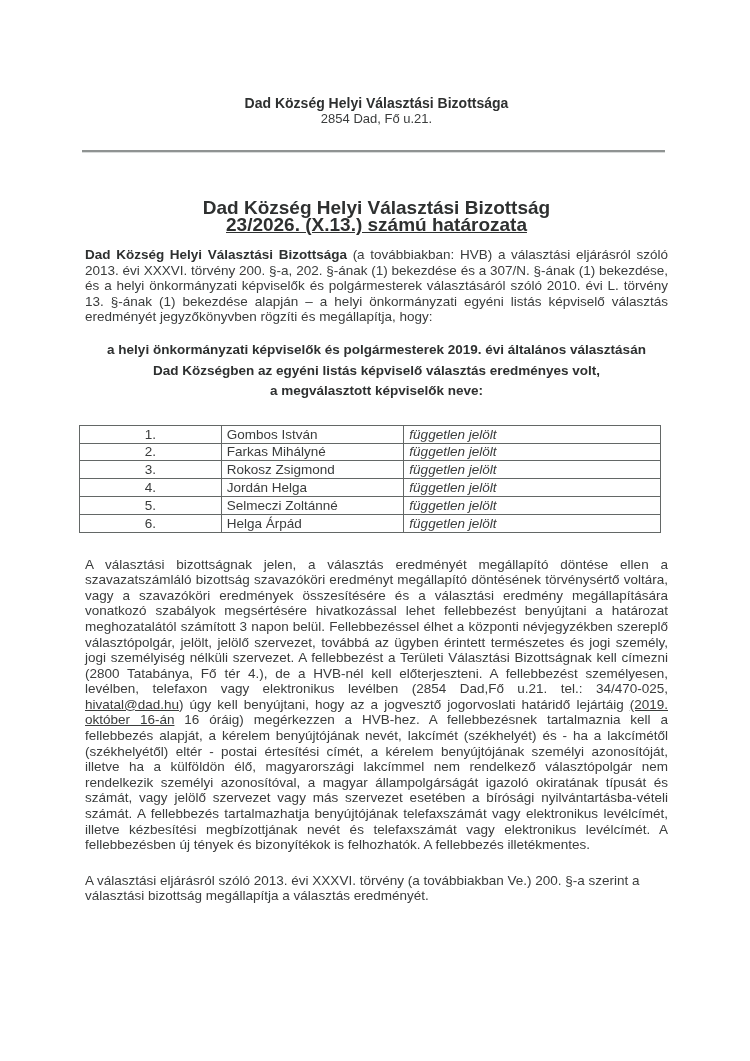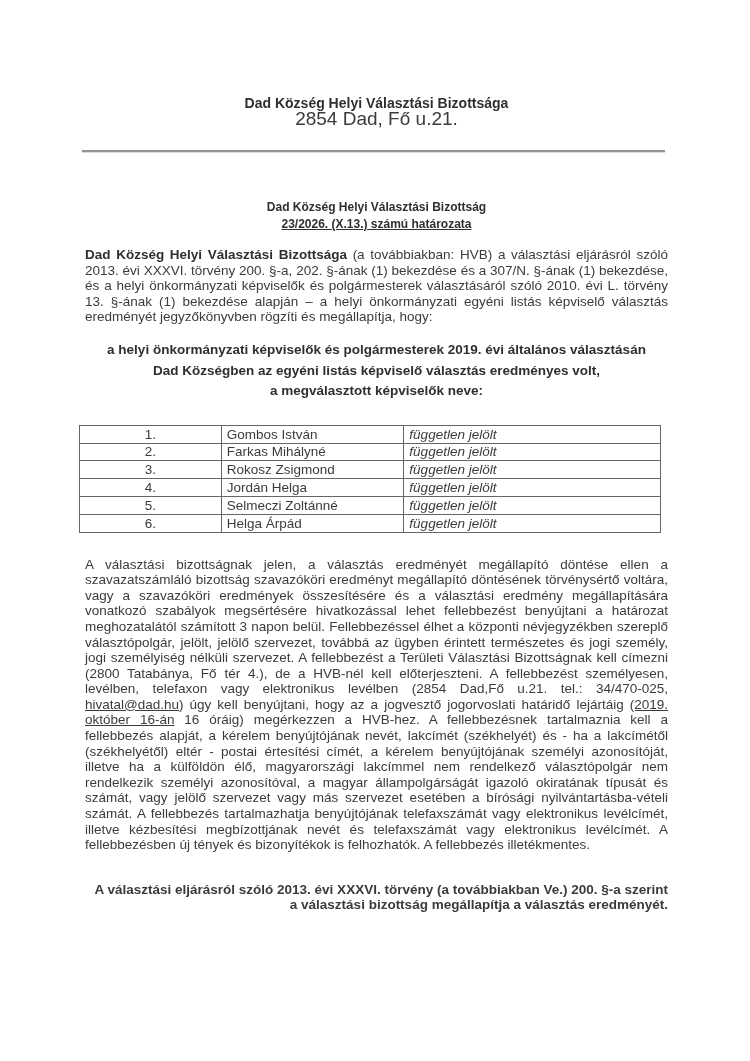--- a/index.html
+++ b/index.html
@@ -26,38 +26,38 @@
   }
   
   .org-header { text-align: center; }
   .org-name {
     font-weight: bold;
     font-size: 14px;
     color: #2e3030;
     line-height: 16px;
   }
   .org-address {
-    font-size: 19px;
+    font-size: 13px;
     line-height: 16px;
     color: #3a3c3c;
   }
   .rule {
     border: none;
     border-top: 2px solid #8f9392;
     border-bottom: 1px solid #d9dbdb;
     height: 0;
     margin: 23px 0 0 -3px;
     width: 583px;
   }
   
   .doc-title {
     margin-top: 46px;
     text-align: center;
     font-weight: bold;
-    font-size: 12px;
+    font-size: 19px;
     color: #2e3030;
     line-height: 17px;
   }
   .underlined { text-decoration: underline; }
   
   p { margin: 0; }
   .intro {
     margin-top: 14px;
     text-align: justify;
   }
@@ -100,23 +100,22 @@
   
   .indokolas-heading {
     margin: 17px 0 0 0;
     text-align: center;
     font-weight: bold;
     font-size: 14.5px;
     color: #2e3030;
     letter-spacing: 0.4px;
   }
   .closing {
-    margin-top: 29px;
-    text-align: right;
-    font-weight: bold;
+    margin-top: 20px;
+    text-align: left;
   }
 </style>
 </head>
 <body>
 
 <div class="page">
 
   <div class="org-header">
     <div class="org-name">Dad Község Helyi Választási Bizottsága</div>
     <div class="org-address">2854 Dad, Fő u.21.</div>

